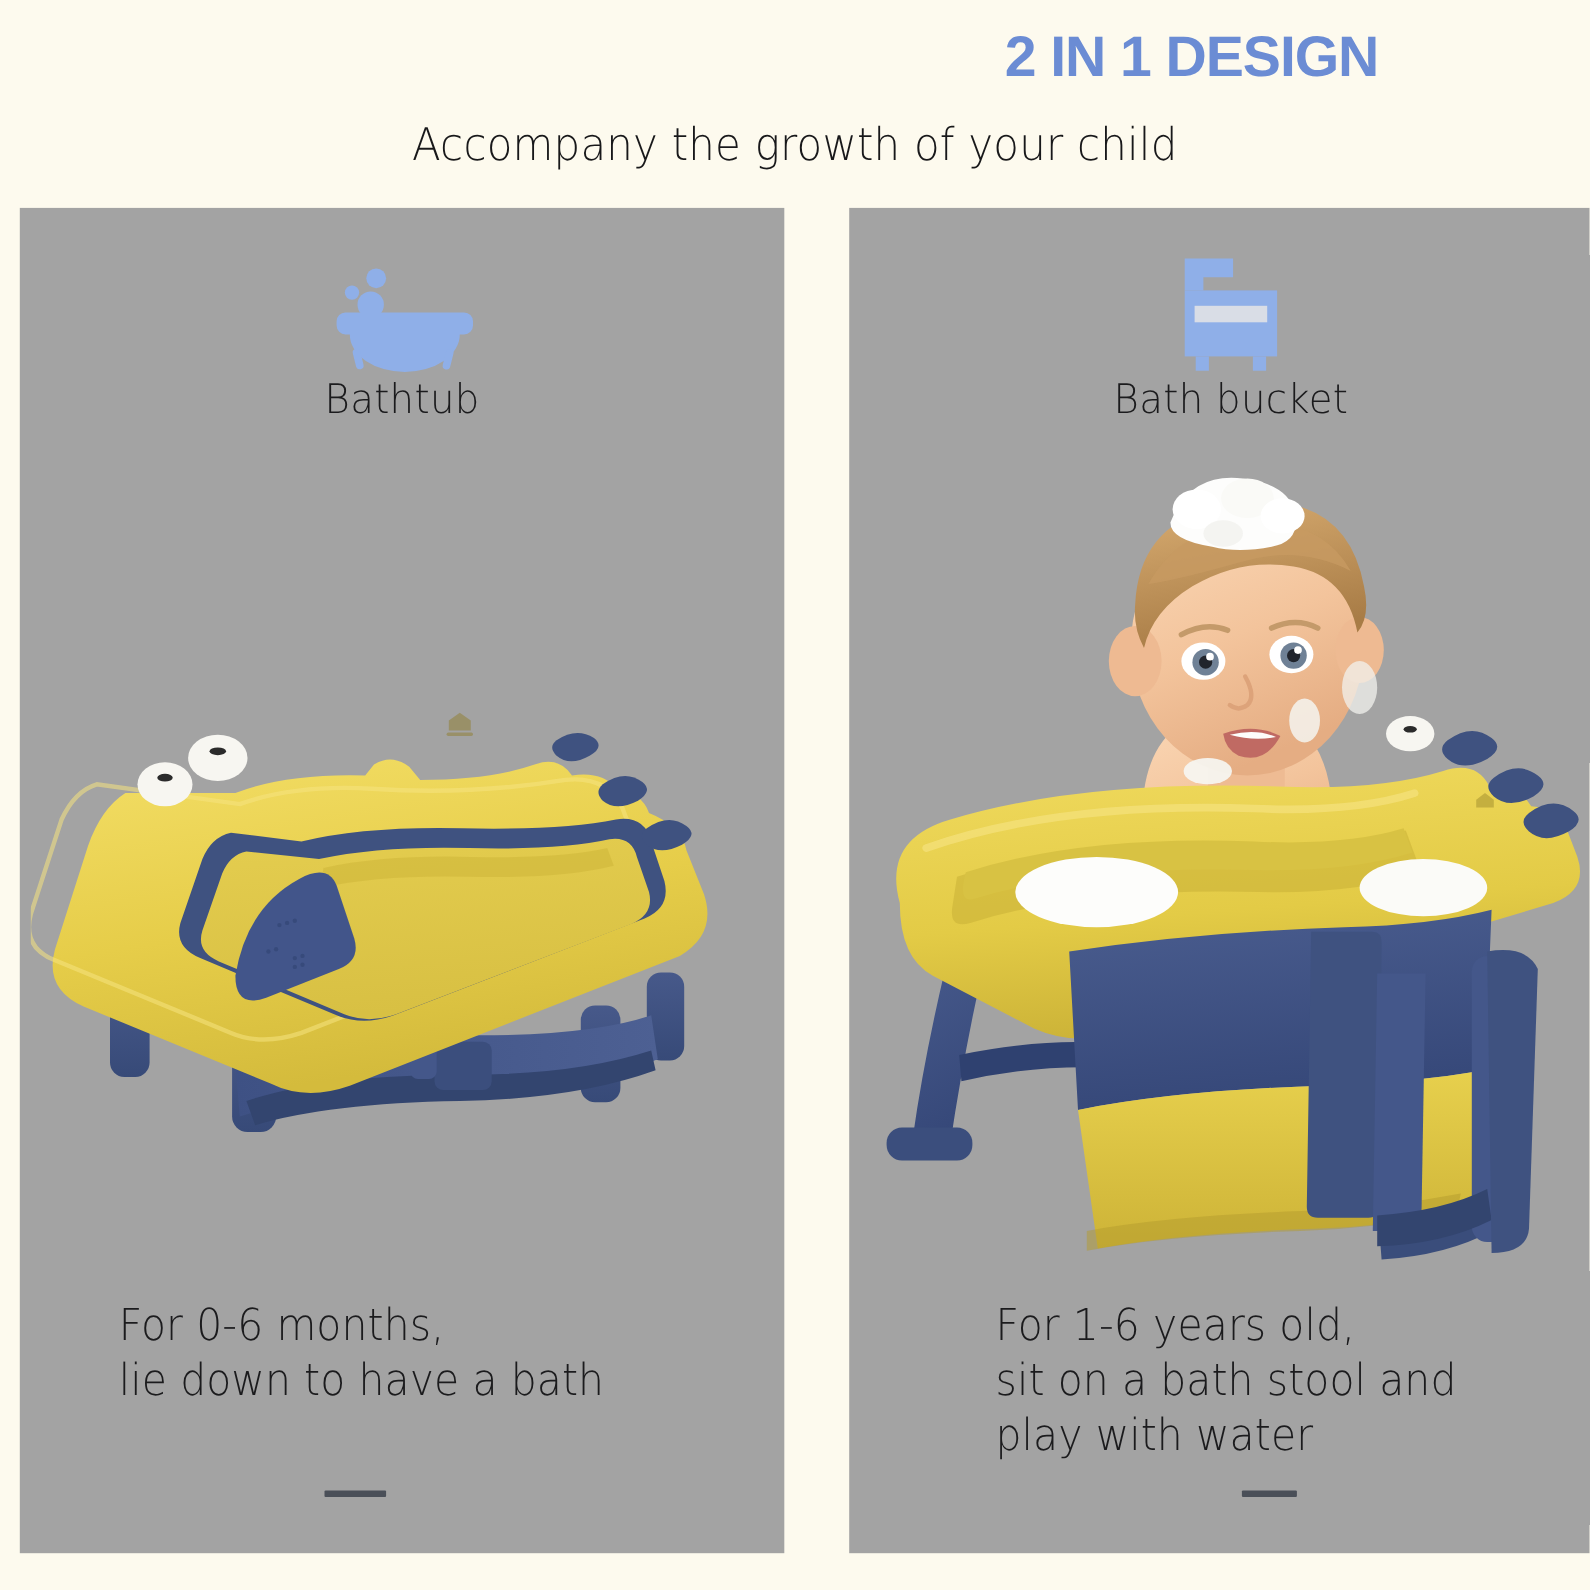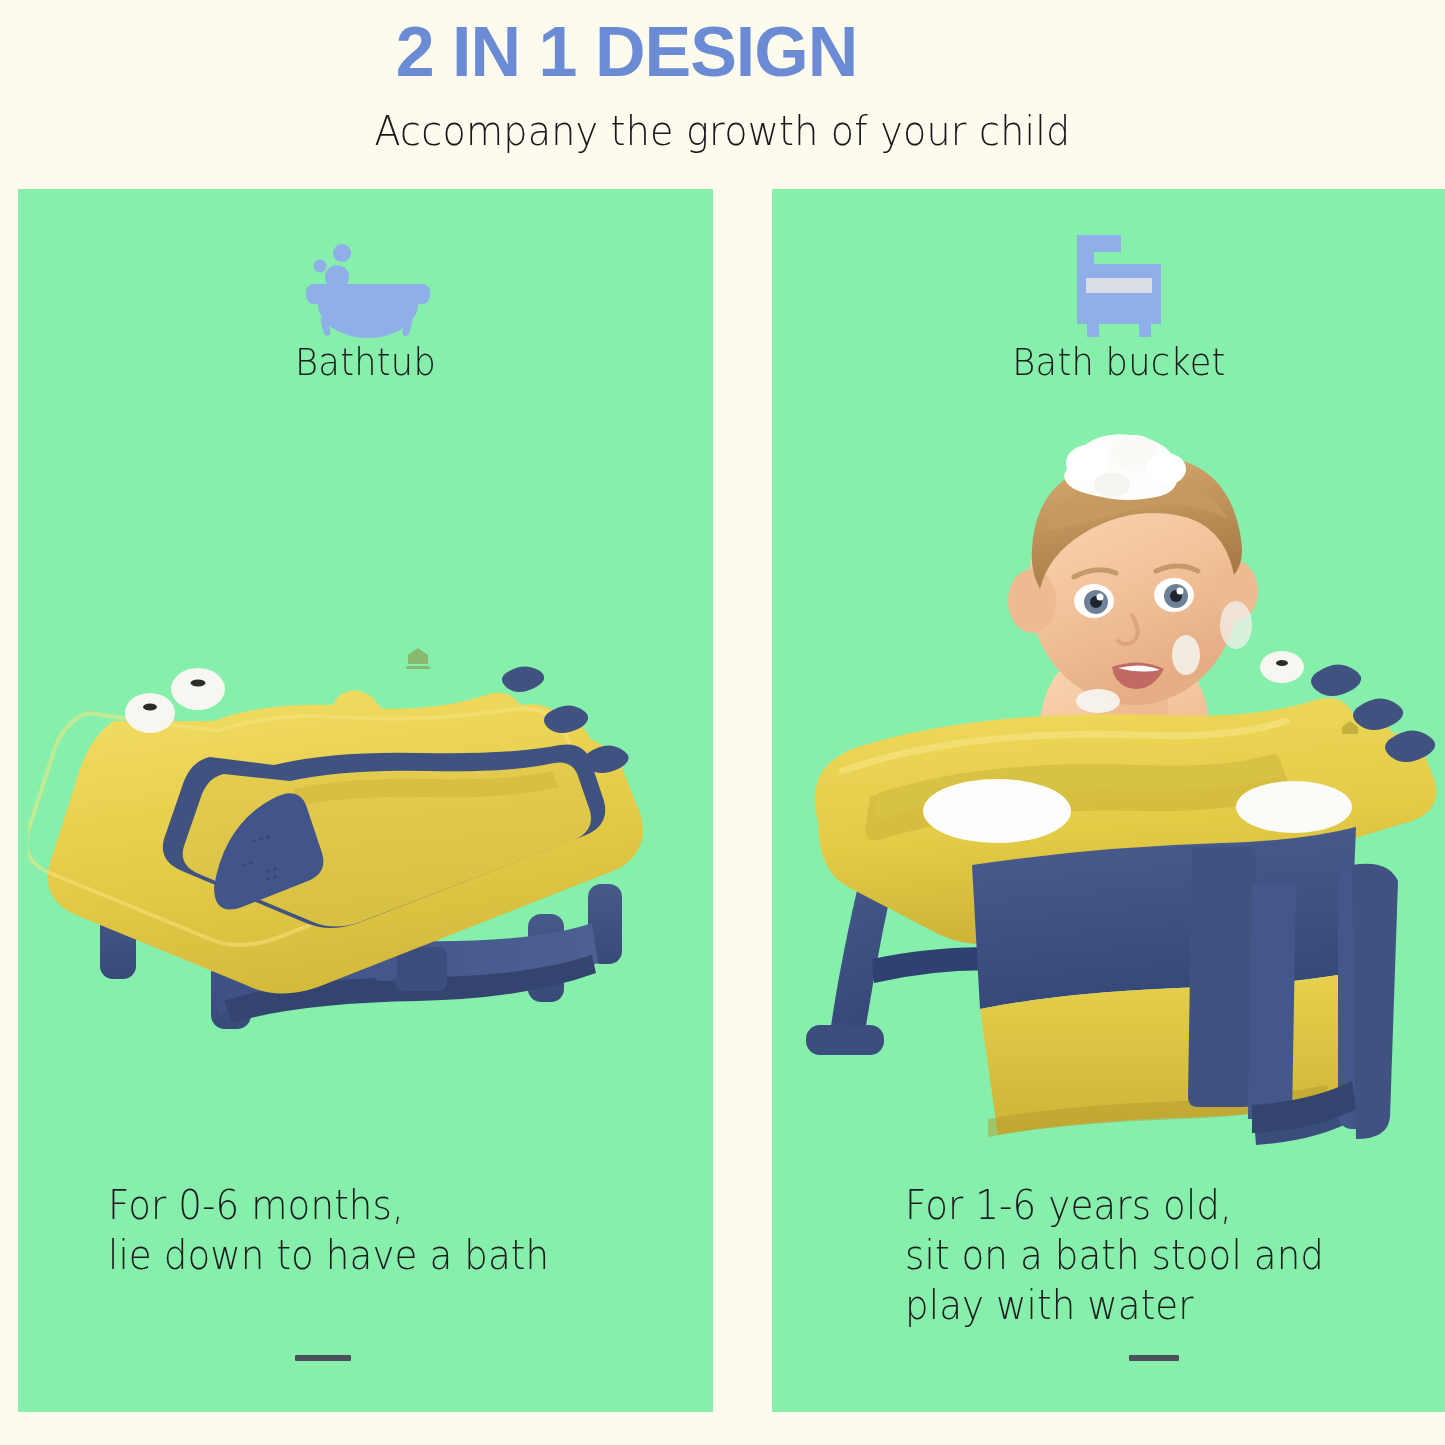--- a/index.html
+++ b/index.html
@@ -11,40 +11,41 @@
     position:relative;
   }
   
   .header{
     position:absolute;left:0;top:0;width:1445px;height:189px;
     background:#fdfaee;
     text-align:center;
   }
   .title{
     position:absolute;left:0;top:20px;width:1253px;
-    font-size:70px;font-weight:bold;letter-spacing:-1px;
+    font-size:52px;font-weight:bold;letter-spacing:-1px;
     color:#6b8cd4;
     font-family:"Liberation Sans", sans-serif;
     line-height:64px;
     white-space:nowrap;
+    text-align:right;
   }
   .subtitle{
     position:absolute;left:0;top:108px;width:1445px;
     font-size:41px;font-weight:300;
     color:#18181a;
     font-family:"DejaVu Sans", sans-serif;
     letter-spacing:0.2px;
     line-height:46px;
     transform:scaleX(0.93);
     white-space:nowrap;
   }
   
   .panel{
     position:absolute;top:189px;height:1223px;
-    background:#86efac;
+    background:#a3a3a3;
     overflow:hidden;
   }
   .panel-left{left:18px;width:695px;}
   .panel-right{left:731px;width:694px;margin-left:41px;}
 
   .icon-wrap{position:absolute;top:36px;width:100%;height:120px;}
   .icon-wrap svg{display:block;margin:0 auto;}
   .icon-label{
     position:absolute;top:152px;width:100%;
     text-align:center;

